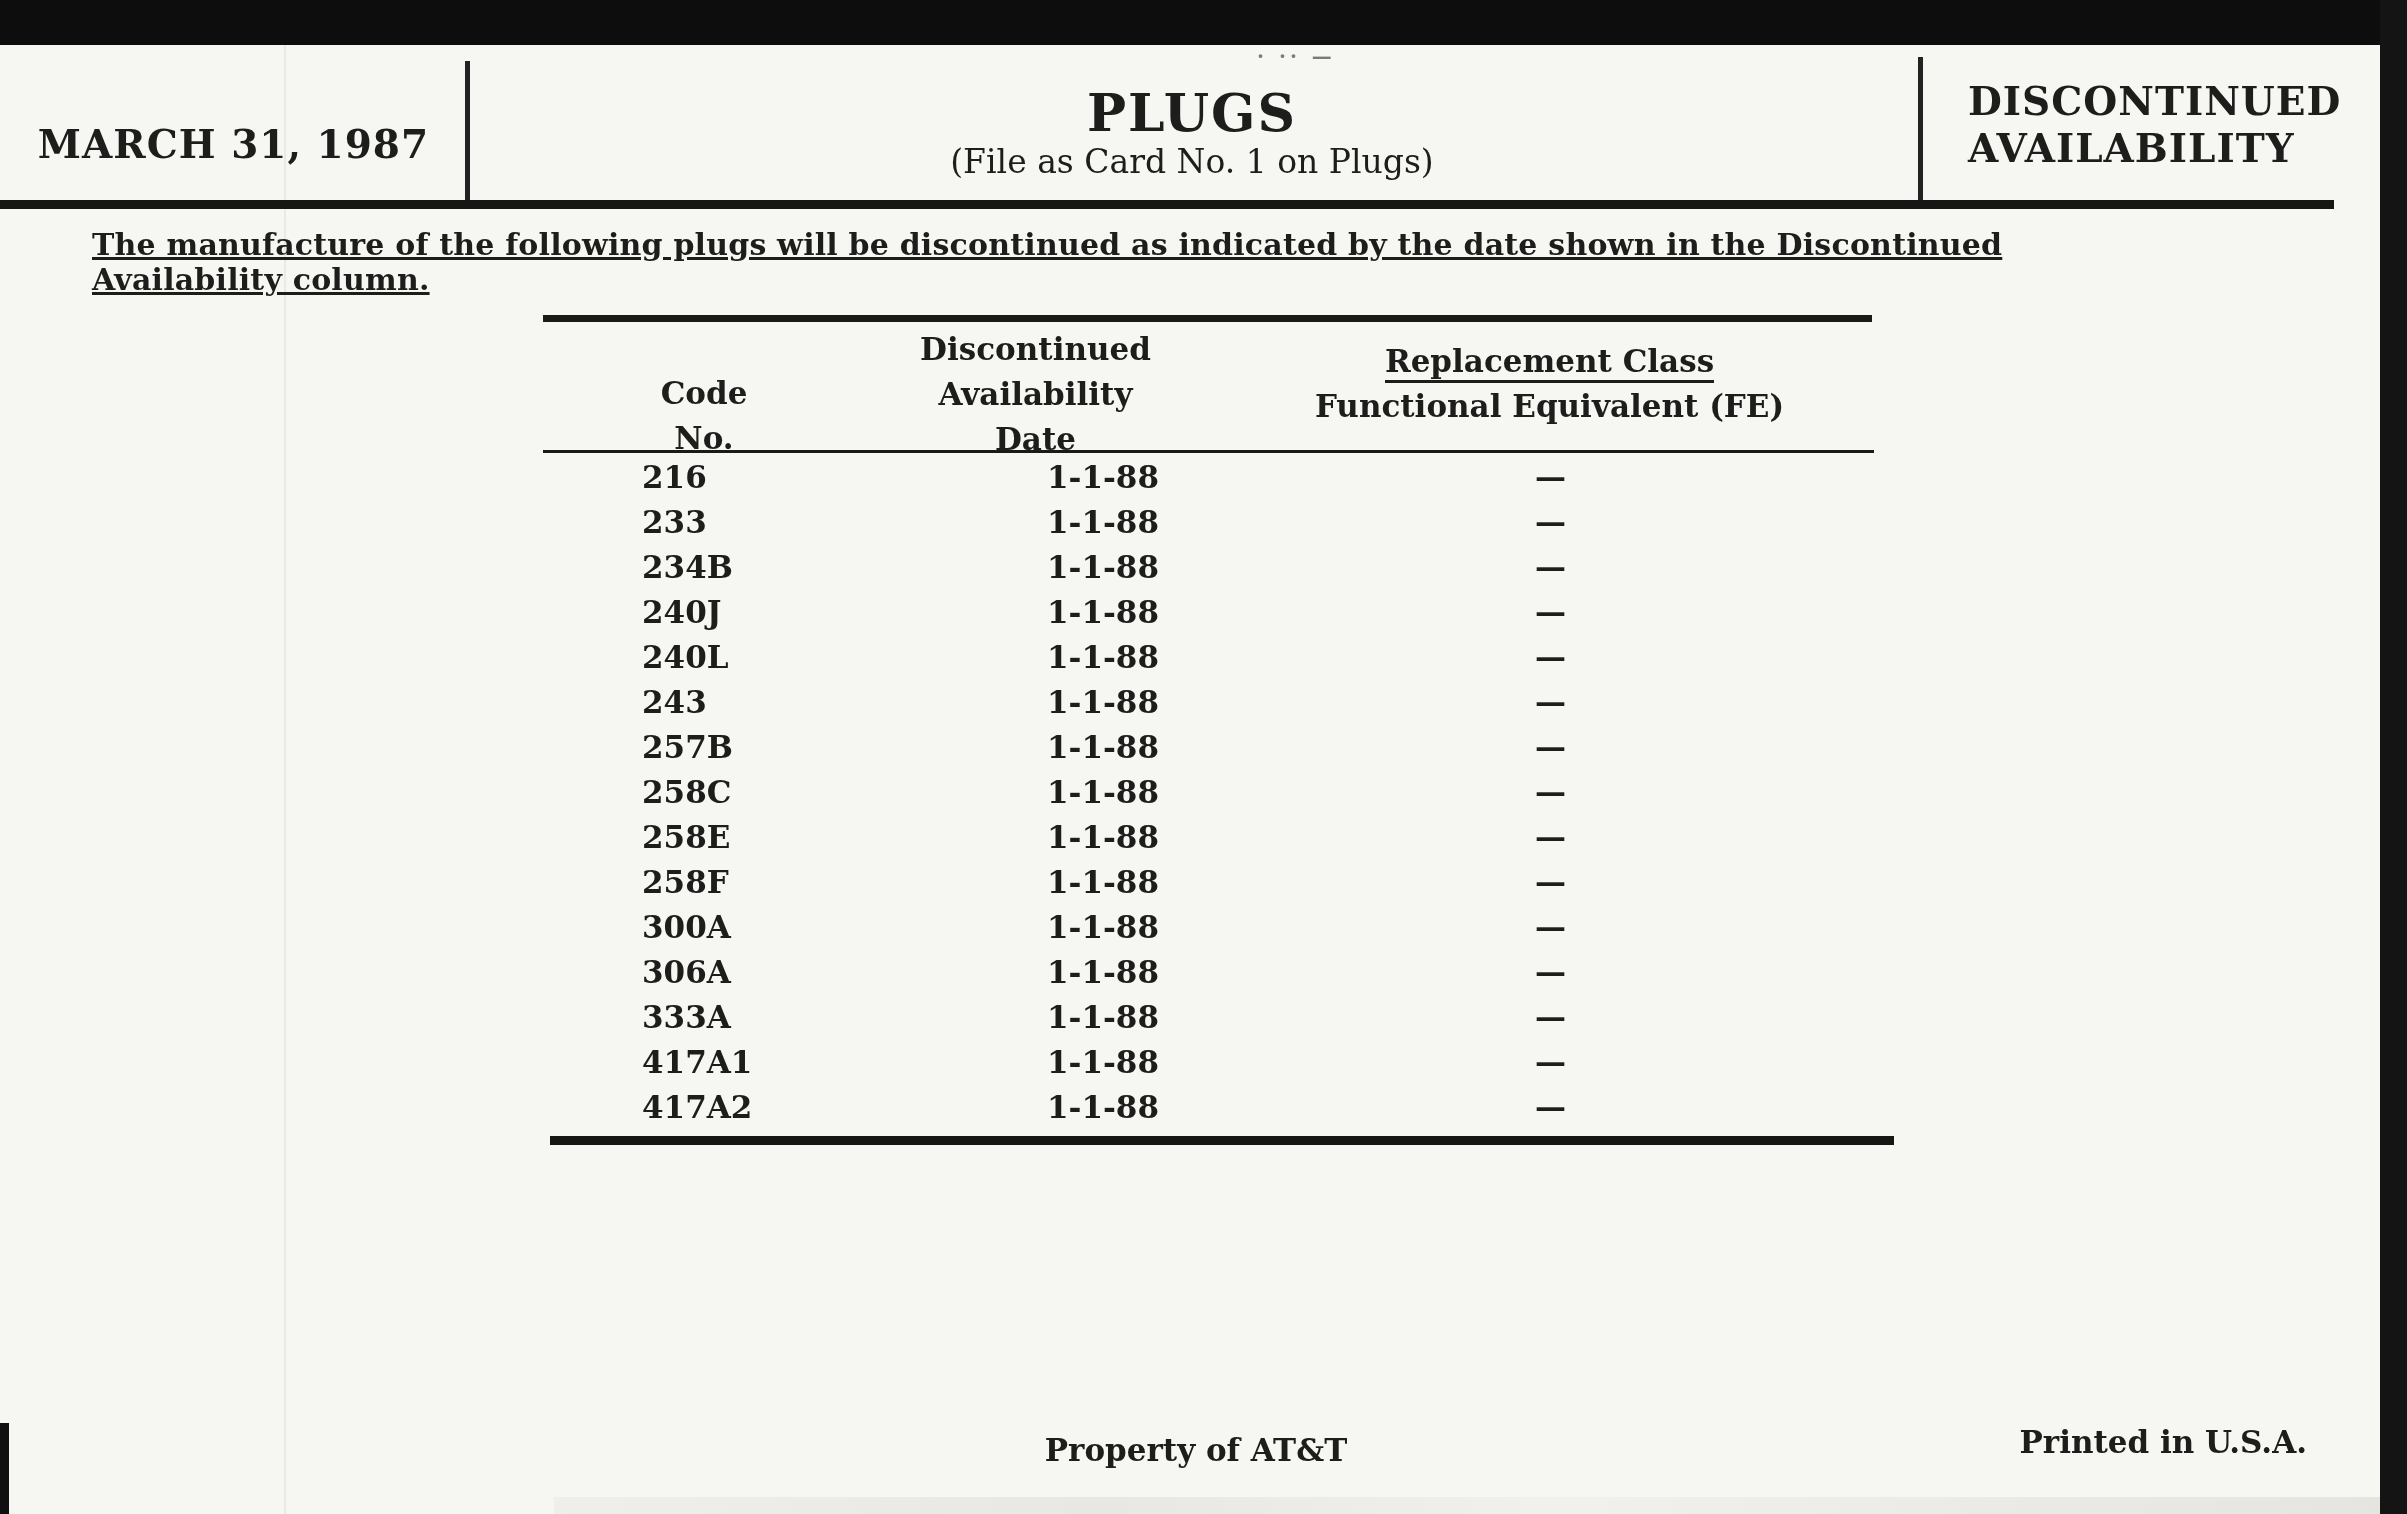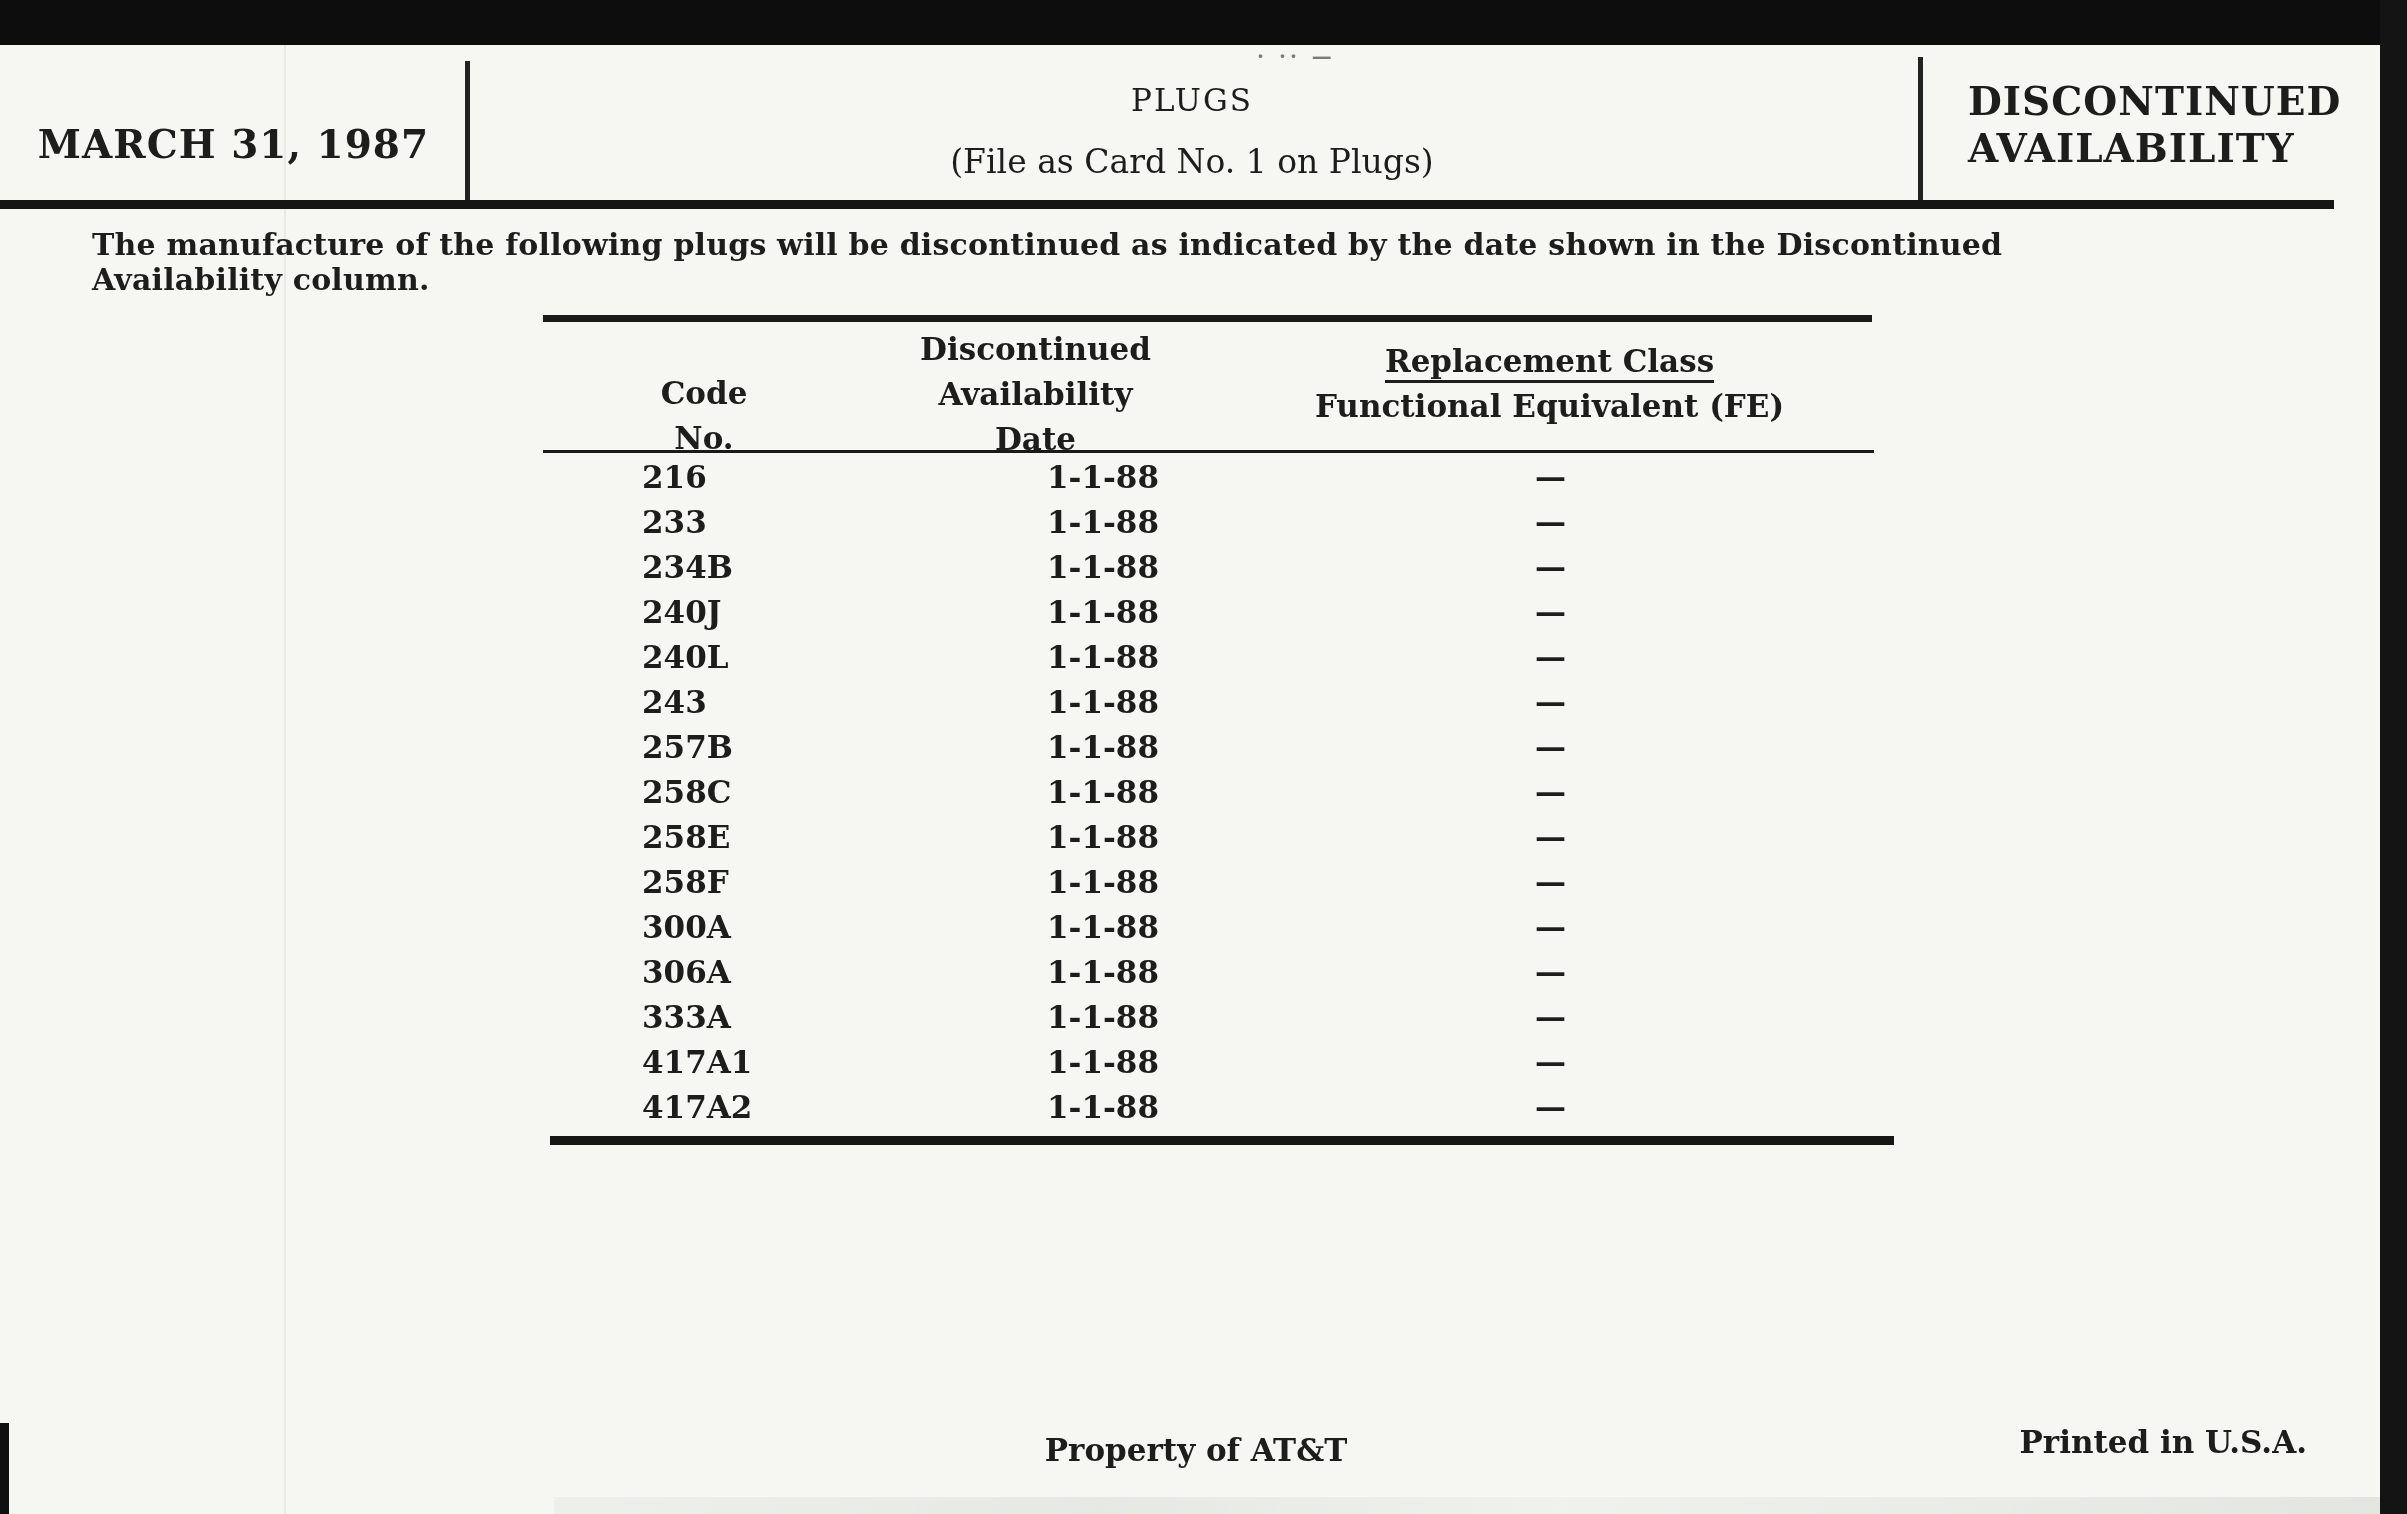--- a/index.html
+++ b/index.html
@@ -21,26 +21,26 @@
     opacity:.6;}
   .scan-marks{left:1257px;top:44px;font-size:20px;font-weight:700;color:rgba(20,20,20,0.55);letter-spacing:4px;}
 
   
   .h-divider{width:5px;background:#222;}
   .d1{left:465px;top:61px;height:142px;}
   .d2{left:1918px;top:57px;height:146px;}
   .header-rule{left:0;top:200px;width:2334px;height:9px;background:#161614;}
   .issue-date{left:0;top:121px;width:467px;text-align:center;font-size:39px;font-weight:700;letter-spacing:1px;}
   .title-wrap{left:467px;top:0;width:1450px;text-align:center;}
-  .doc-title{position:absolute;left:0;top:82px;width:100%;font-size:31px;font-weight:400;letter-spacing:2px;}
+  .doc-title{position:absolute;left:0;top:82px;width:100%;font-size:52px;font-weight:700;letter-spacing:2px;}
   .doc-subtitle{position:absolute;left:0;top:142px;width:100%;font-size:33px;font-weight:400;text-align:center;}
   .classification{left:1968px;top:78px;font-size:39px;font-weight:700;line-height:47px;letter-spacing:1px;}
 
   
-  .intro{left:92px;top:227px;width:2079px;font-size:30px;font-weight:700;letter-spacing:0.2px;}
+  .intro{left:92px;top:227px;width:2079px;font-size:30px;font-weight:700;letter-spacing:0.2px;text-decoration:underline;}
 
   
   .t-rule-top{left:543px;top:315px;width:1329px;height:7px;background:#1a1a18;}
   .t-rule-mid{left:543px;top:450px;width:1331px;height:3px;background:#1a1a18;}
   .t-rule-bottom{left:550px;top:1136px;width:1344px;height:9px;background:#161614;}
 
   
   .th{font-size:31px;font-weight:700;line-height:45px;text-align:center;}
   .th-col1{left:580px;top:371px;width:248px;}
   .th-col2{left:887px;top:327px;width:297px;}

